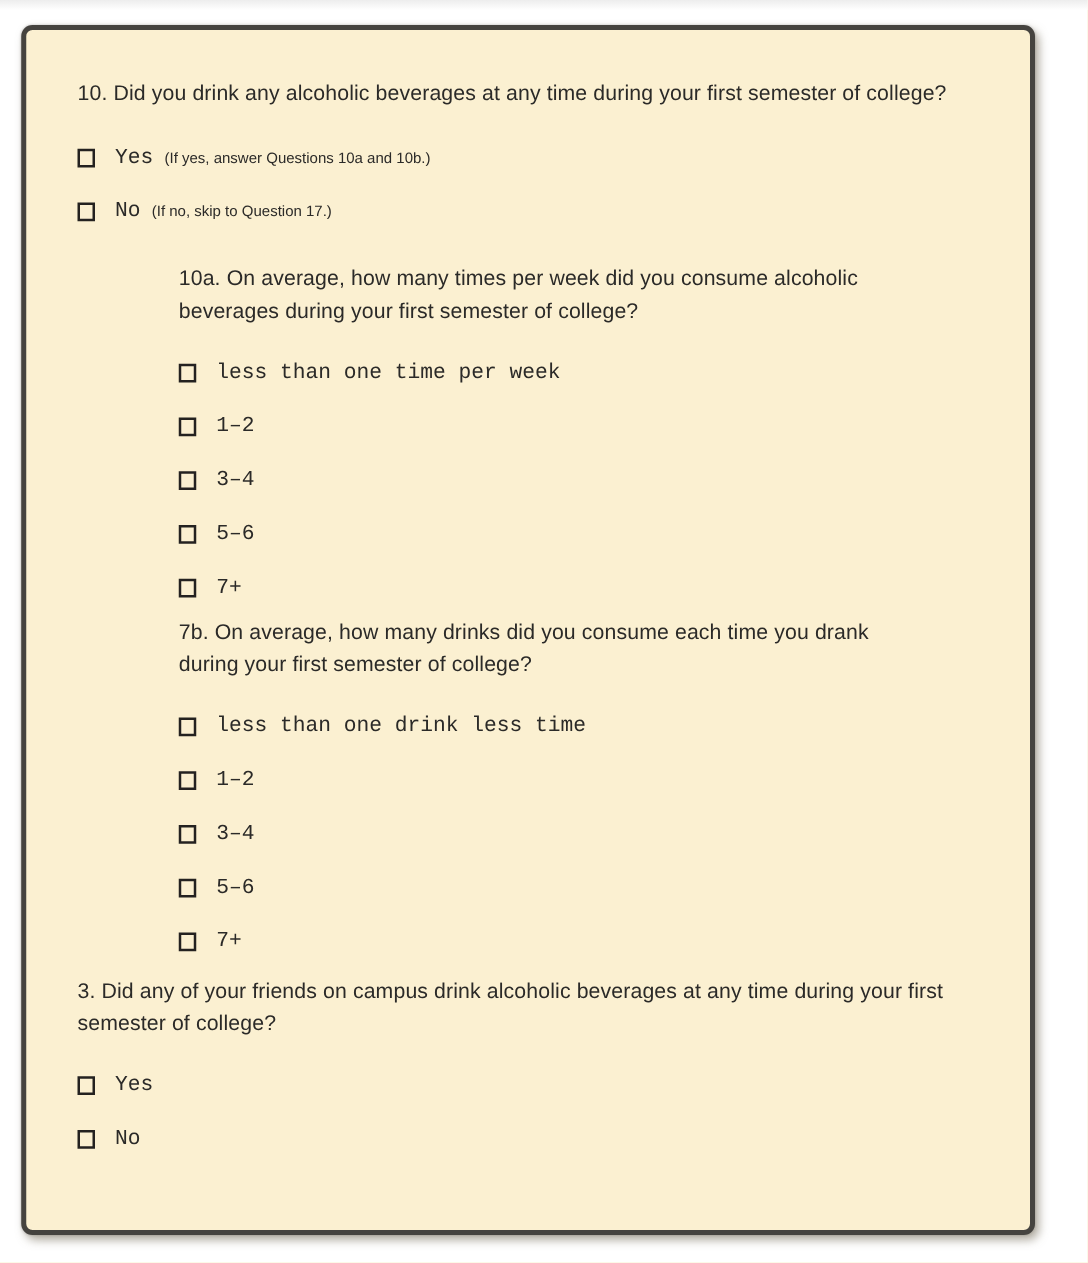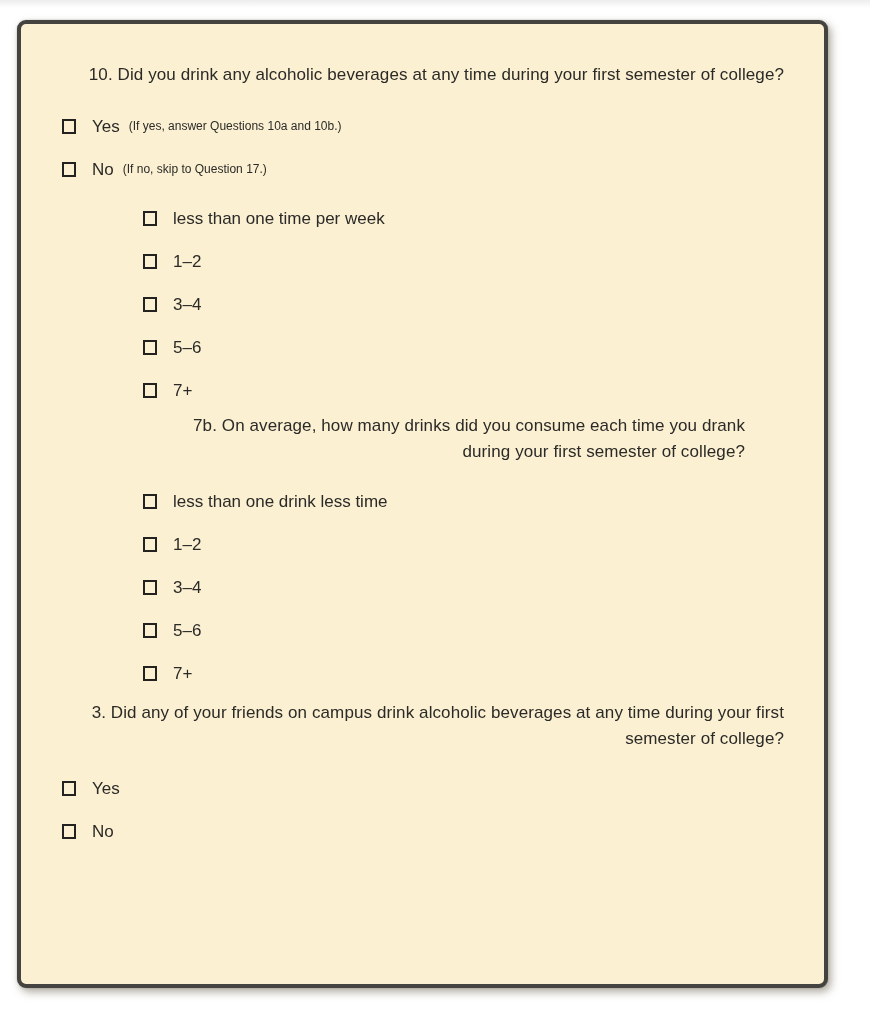--- a/index.html
+++ b/index.html
@@ -1,15 +1,15 @@
 <!DOCTYPE html>
 <html><head>
 <meta charset="utf-8">
 <style>
-  * { box-sizing: border-box; text-align: right; }
+  * { box-sizing: border-box; }
   html, body { margin: 0; padding: 0; }
   body {
     width: 870px;
     height: 1010px;
     background: #ffffff;
     font-family: "Liberation Sans", sans-serif;
     color: #2b2a28;
     position: relative;
     overflow: hidden;
   }
@@ -48,21 +48,21 @@
   }
   .checkbox {
     width: 14px;
     height: 15px;
     border: 2.5px solid #242220;
     background: transparent;
     flex: none;
     margin-right: 16px;
     cursor: pointer;
   }
-  .opt-label { font-size: 17px; line-height: 17px; }
+  .opt-label { font-size: 17px; line-height: 17px; font-family: Liberation Mono, monospace; }
   .opt-note { font-size: 12px; line-height: 17px; margin-left: 9px; }
 
   
   .mt-30 { margin-top: 30px; }
   .mt-28 { margin-top: 28px; }
   .mt-26 { margin-top: 26px; }
   .mt-32 { margin-top: 32px; }
   .mt-14 { margin-top: 14px; }
   .mt-18 { margin-top: 18px; }
 </style>
@@ -83,20 +83,21 @@
     </div>
 
     <div class="check-row mt-26">
       <span class="checkbox"></span>
       <span class="opt-label">No</span>
       <span class="opt-note">(If no, skip to Question 17.)</span>
     </div>
   </section>
 
   <section class="sub-block mt-32">
+    <p class="question-text sub-q">10a. On average, how many times per week did you consume alcoholic beverages during your first semester of college?</p>
 
     <div class="check-row mt-28">
       <span class="checkbox"></span>
       <span class="opt-label">less than one time per week</span>
     </div>
     <div class="check-row mt-26">
       <span class="checkbox"></span>
       <span class="opt-label">1–2</span>
     </div>
     <div class="check-row mt-26">

